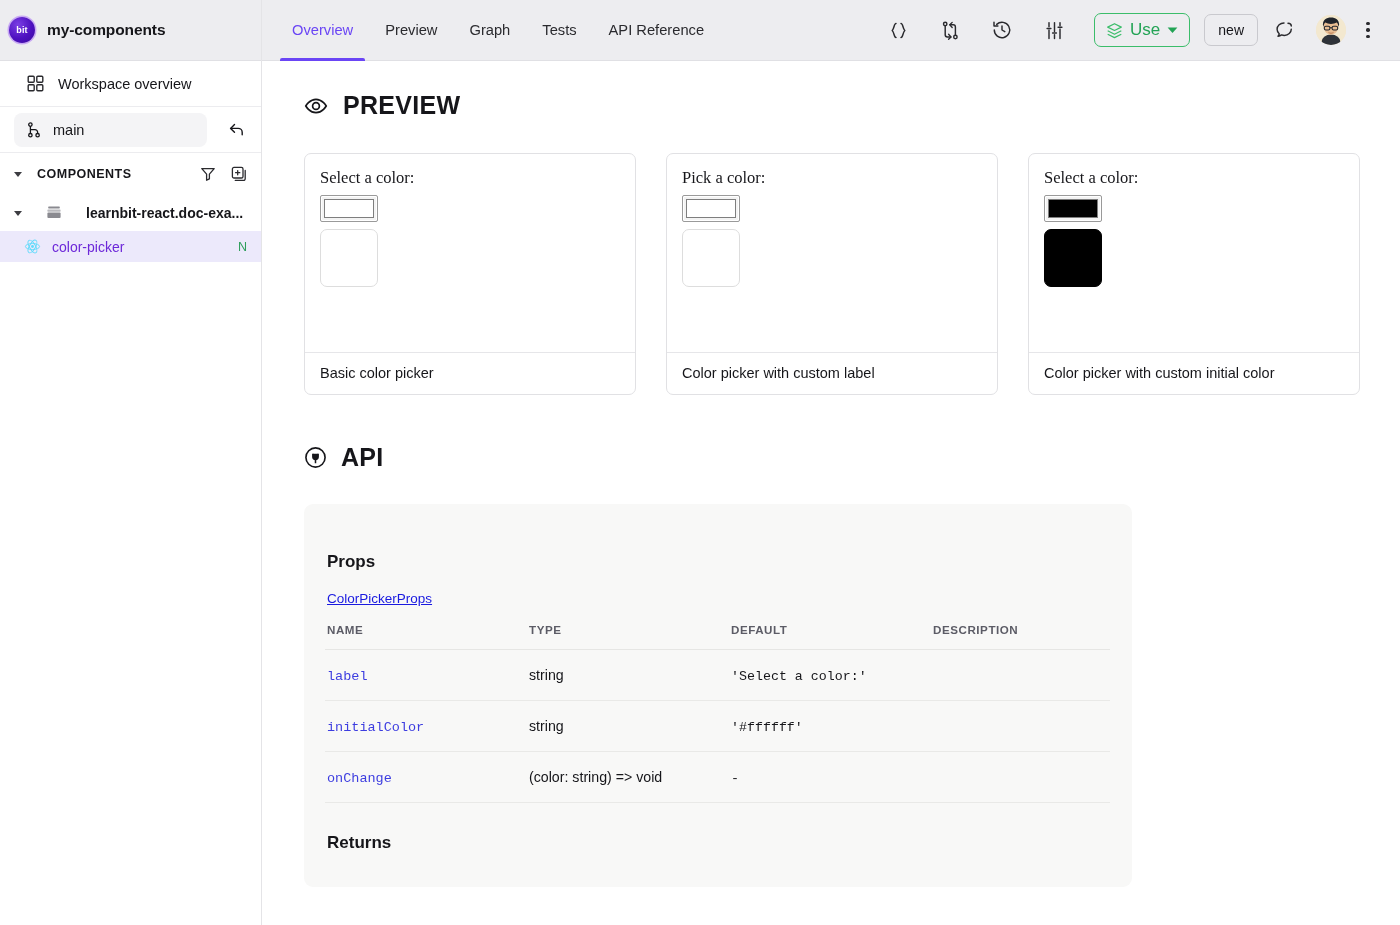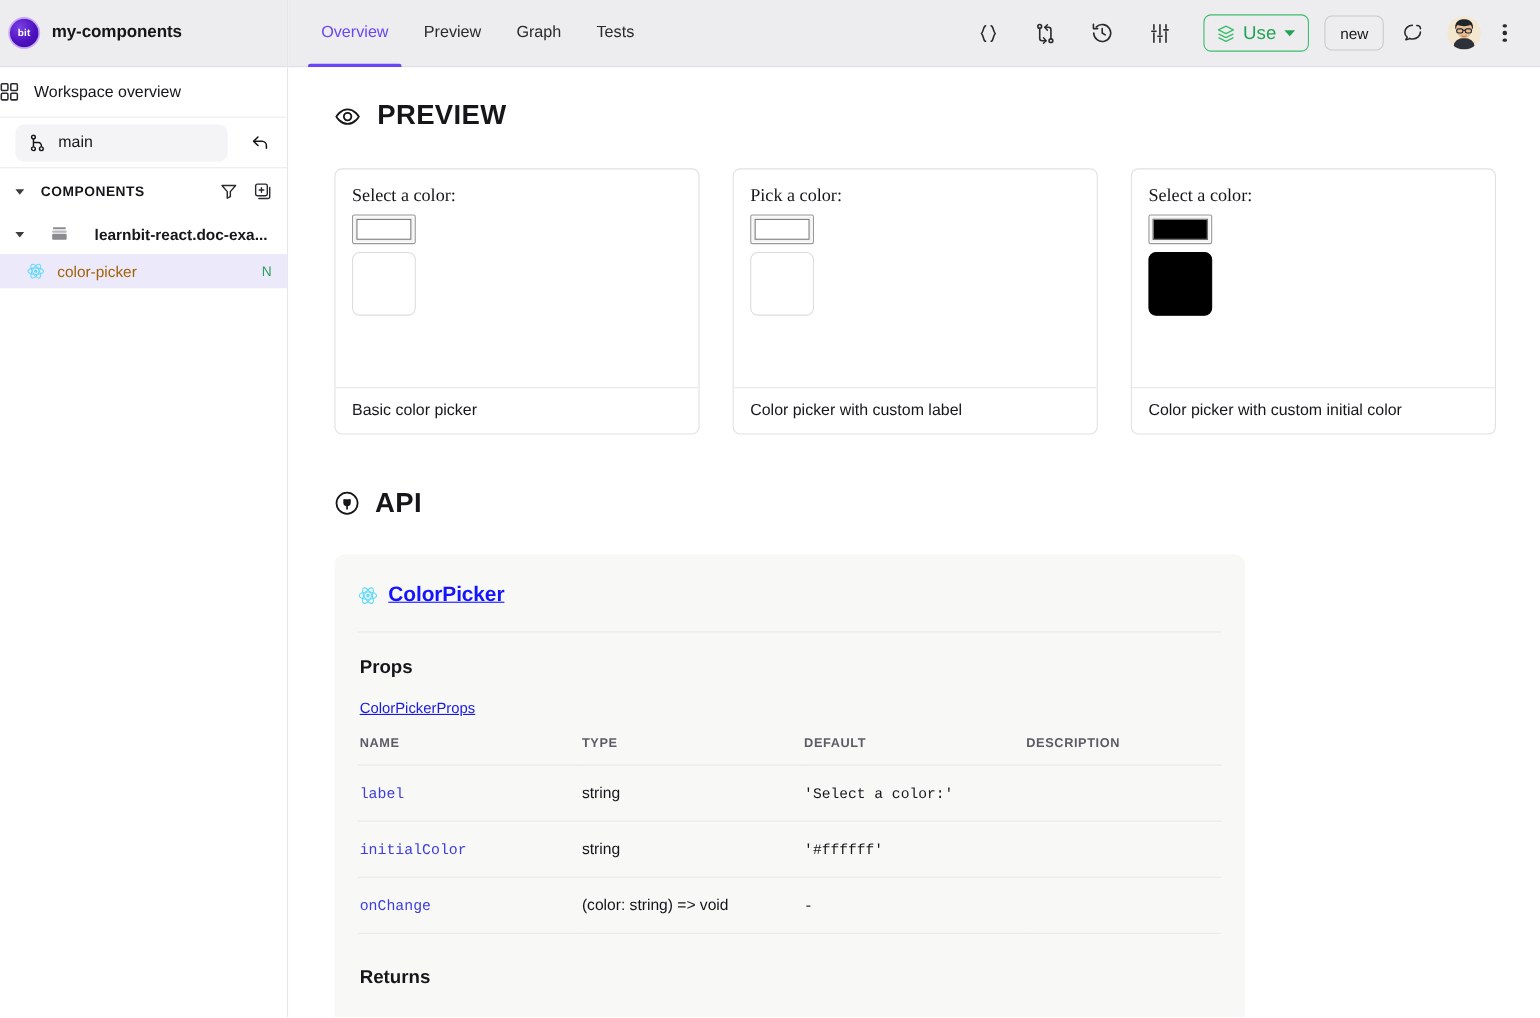--- a/index.html
+++ b/index.html
@@ -37,21 +37,21 @@
     letter-spacing: .2px;
     flex: 0 0 26px;
   }
   .ws-name {
     margin-left: 12px; font-size: 15.5px; font-weight: bold; color: #16161a;
     letter-spacing: -0.1px;
   }
 
   .ws-overview {
     height: 46px; display: flex; align-items: center;
-    gap: 14px;
+    padding-left: 27px; gap: 14px;
     border-bottom: 1px solid #ececef;
     cursor: pointer;
   }
   .ws-overview .lbl { font-size: 14.5px; color: #16161a; }
 
   .branch-row {
     height: 46px; display: flex; align-items: center;
     padding: 0 8px 0 14px; gap: 12px;
     border-bottom: 1px solid #ececef;
   }
@@ -77,21 +77,21 @@
   }
   .scope-row .sname {
     font-size: 14px; font-weight: bold; color: #16161a;
     white-space: nowrap; overflow: hidden; text-overflow: ellipsis; max-width: 180px;
   }
   .comp-row {
     height: 31px; display: flex; align-items: center;
     padding: 0 14px 0 24px; gap: 11px;
     background: #ece9fb; cursor: pointer;
   }
-  .comp-row .cname { font-size: 14px; color: #a16207; flex: 1 1 auto; }
+  .comp-row .cname { font-size: 14px; color: #6d28d9; flex: 1 1 auto; }
   .comp-row .badge { font-size: 12.5px; color: #2e9e5b; }
 
   .caret { width: 0; height: 0; border-left: 4.5px solid transparent; border-right: 4.5px solid transparent; border-top: 5.5px solid #3d3d42; }
 
   
   #main { flex: 1 1 auto; height: 925px; display: flex; flex-direction: column; background: #fff; min-width: 0; }
 
   .topbar {
     height: 61px; background: #ededf0;
     display: flex; align-items: center; position: relative;
@@ -282,20 +282,21 @@
   </aside>
 
   <section id="main">
 
     <div class="topbar">
       <nav class="tabs">
         <div class="tab active">Overview</div>
         <div class="tab">Preview</div>
         <div class="tab">Graph</div>
         <div class="tab">Tests</div>
+        <div class="tab">API Reference</div>
       </nav>
 
       <div class="topactions">
 
         <div class="ic-btn">
           <svg width="21" height="21" viewBox="0 0 21 21" fill="none" stroke="#2a2a2e" stroke-width="1.45" stroke-linecap="round" stroke-linejoin="round">
             <path d="M8 3.5C5.9 3.5 6.4 8.3 4.2 10.5c2.2 2.2 1.7 7 3.8 7"></path>
             <path d="M13 3.5c2.1 0 1.6 4.8 3.8 7-2.2 2.2-1.7 7-3.8 7"></path>
           </svg>
         </div>
@@ -431,31 +432,20 @@
               <circle cx="12" cy="12" r="10"></circle>
               <path d="M9.2 8.2v3.1a2.8 2.8 0 0 0 5.6 0V8.2" fill="#16161a" stroke="#16161a" stroke-width="1.5" stroke-linejoin="round"></path>
               <path d="M12 14.1V18" stroke-width="1.6"></path>
             </svg>
           </span>
           <span class="t">API</span>
         </div>
 
         <div class="api-card">
 
-          <div class="api-title-row">
-            <span>
-              <svg width="19" height="19" viewBox="0 0 24 24" fill="none" stroke="#61dafb" stroke-width="1.3">
-                <circle cx="12" cy="12" r="2.1" fill="#61dafb" stroke="none"></circle>
-                <ellipse cx="12" cy="12" rx="10" ry="4.2"></ellipse>
-                <ellipse cx="12" cy="12" rx="10" ry="4.2" transform="rotate(60 12 12)"></ellipse>
-                <ellipse cx="12" cy="12" rx="10" ry="4.2" transform="rotate(120 12 12)"></ellipse>
-              </svg>
-            </span>
-            <a class="api-title">ColorPicker</a>
-          </div>
 
           <div class="sub-h">Props</div>
           <a class="type-link">ColorPickerProps</a>
 
           <table class="props">
             <thead>
               <tr>
                 <th class="c-name">NAME</th>
                 <th class="c-type">TYPE</th>
                 <th class="c-def">DEFAULT</th>

